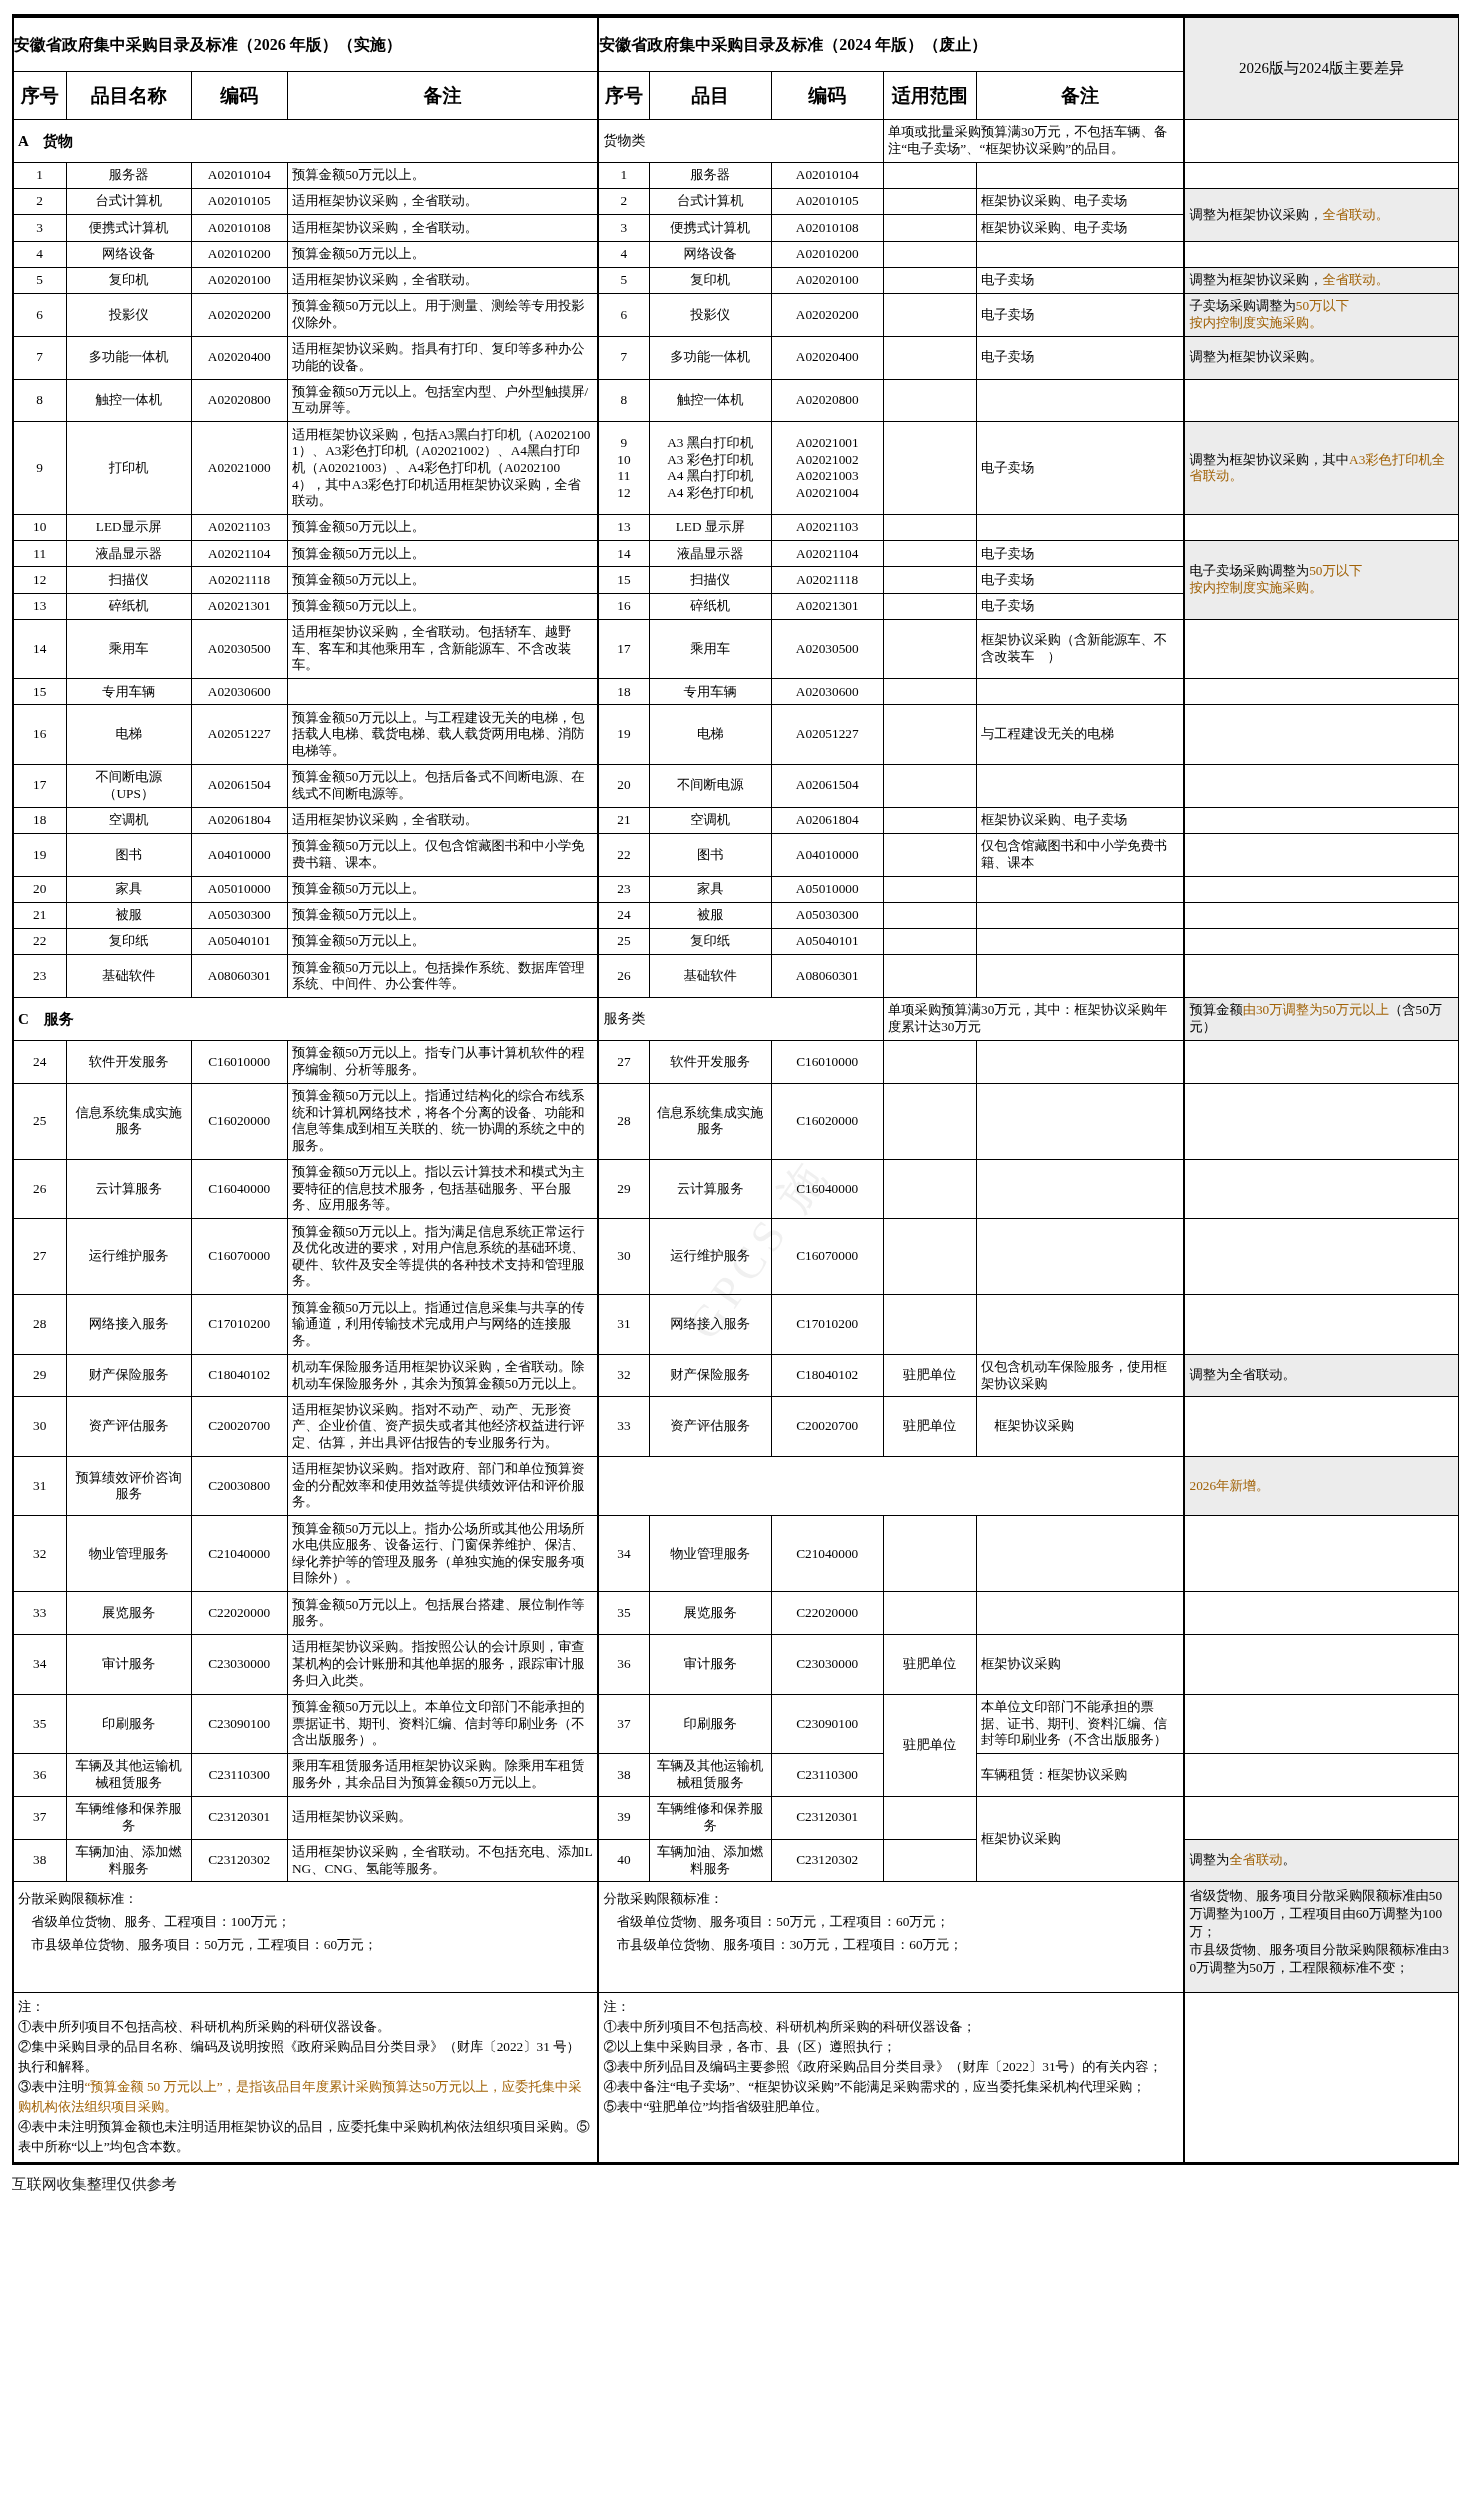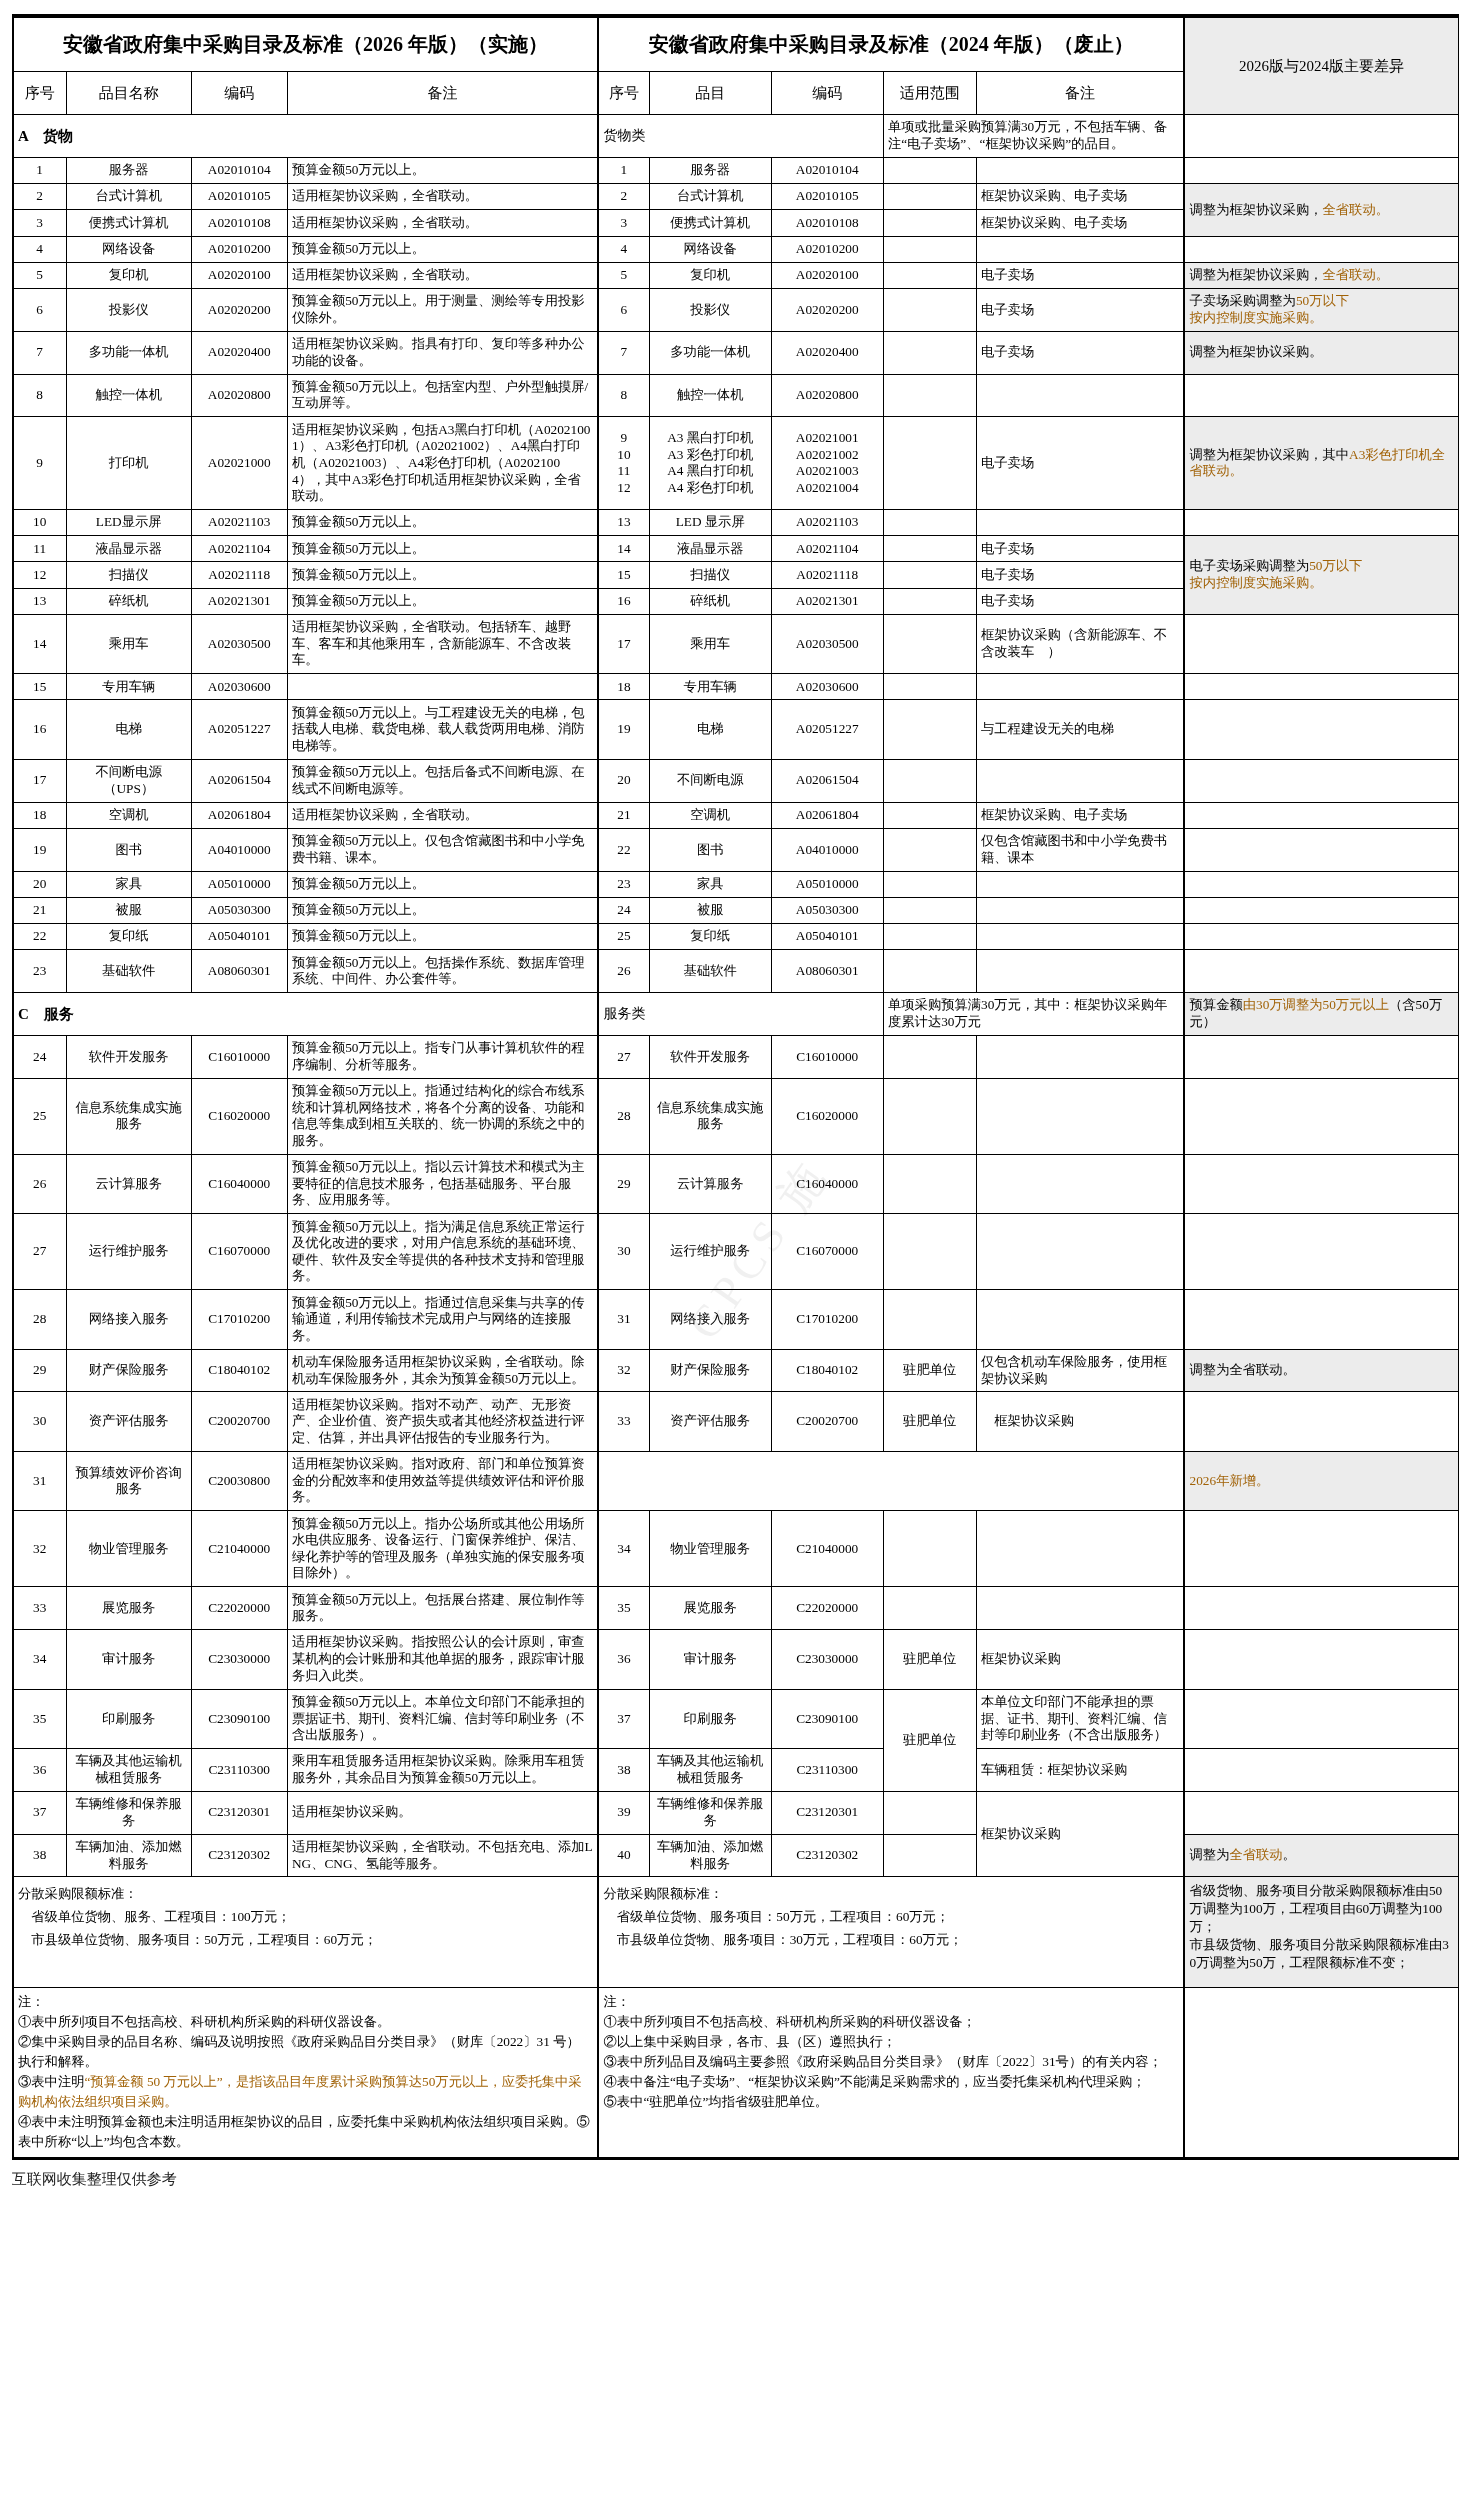--- a/index.html
+++ b/index.html
@@ -4,22 +4,22 @@
 <style>
   html,body{margin:0;padding:0;background:#fff}
   body{width:1471px;font-family:"Liberation Serif","DejaVu Serif",serif;color:#000;position:relative}
   .page{margin:14px 11.7px 0;border:1.6px solid #000;border-bottom:none}
   .title-band{height:76px;display:flex;align-items:center;justify-content:center}
   .title-band span{font-size:24.5px;font-weight:bold;letter-spacing:1.1px}
   table{border-collapse:collapse;width:100%;table-layout:fixed;
         border-top:3.7px solid #000;border-bottom:3.7px solid #000}
   td,th{border:1.1px solid #000;font-size:13.3px;line-height:1.25;padding:4.3px 4.3px;
         vertical-align:middle;white-space:pre-line;word-break:break-all}
-  th{font-weight:normal;text-align:center;font-size:15px;padding:11.7px 2.1px;background:#fff}
-  .ttl{font-weight:bold;font-size:20px;text-align:center;height:53px;padding:0}
+  th{font-weight:bold;text-align:center;font-size:19px;padding:11.7px 2.1px;background:#fff}
+  .ttl{font-weight:bold;font-size:16px;height:53px;padding:0}
   .diffhead{background:#ececec;font-weight:normal;font-size:15px;text-align:center}
   .hl{border-left:2.7px solid #000}
   .sec-l{font-weight:bold;text-align:left;font-size:15px;height:33px}
   .sec-r{text-align:left;font-size:14px}
   .num,.code,.pname{text-align:center}
   .note{text-align:left}
   .scope{text-align:center}
   .diff{background:#ececec;text-align:left}
   .diff.empty{background:#fff}
   .red{color:#a16207}

